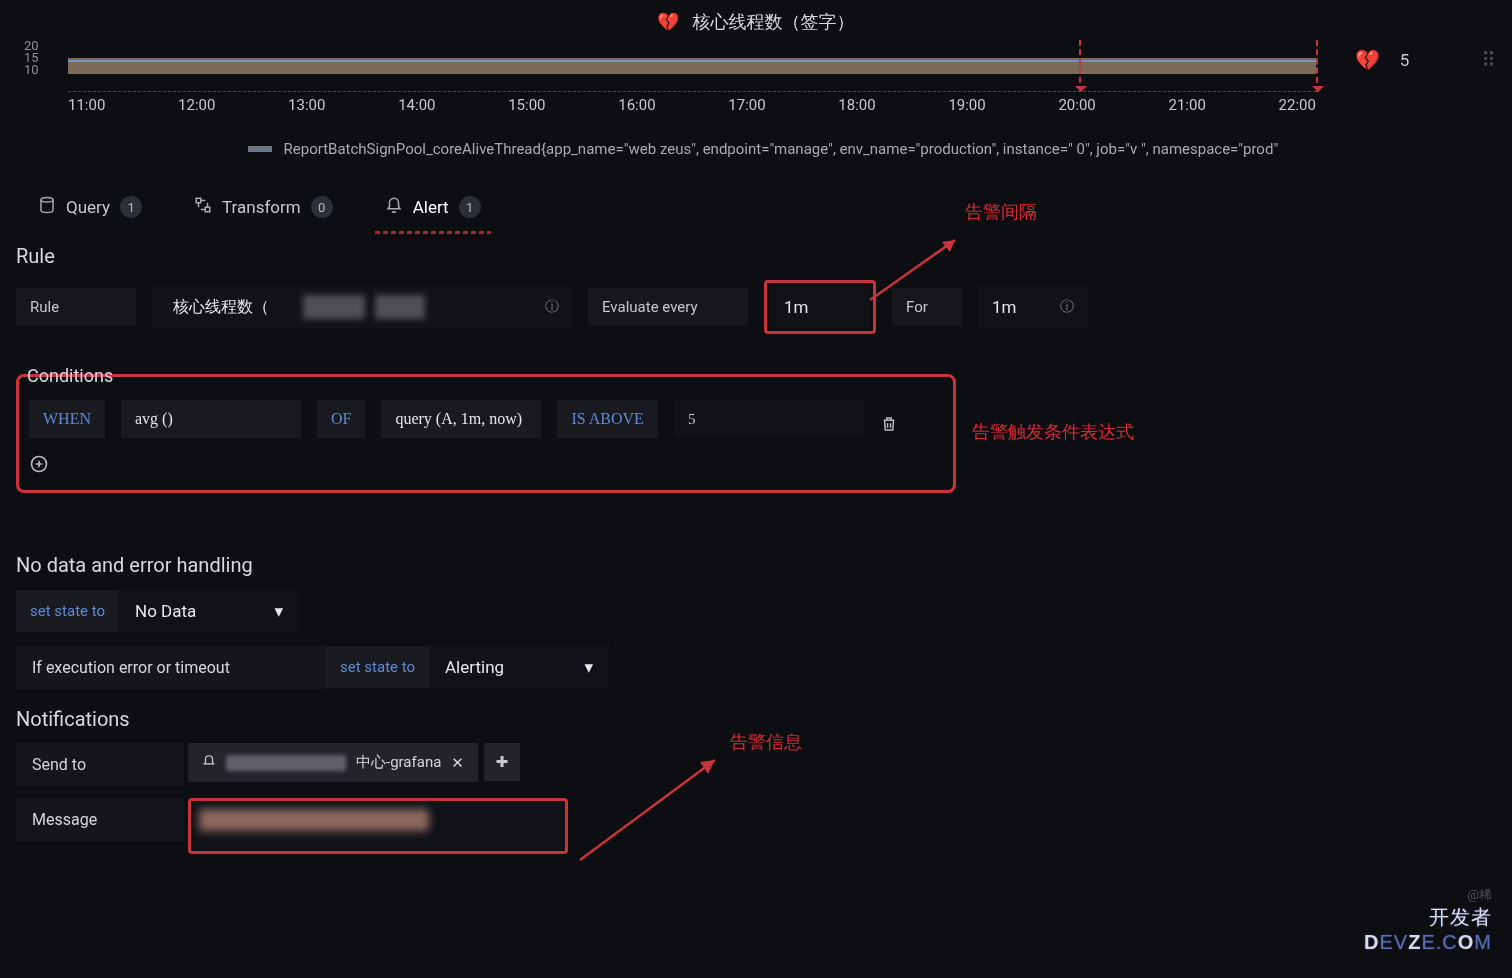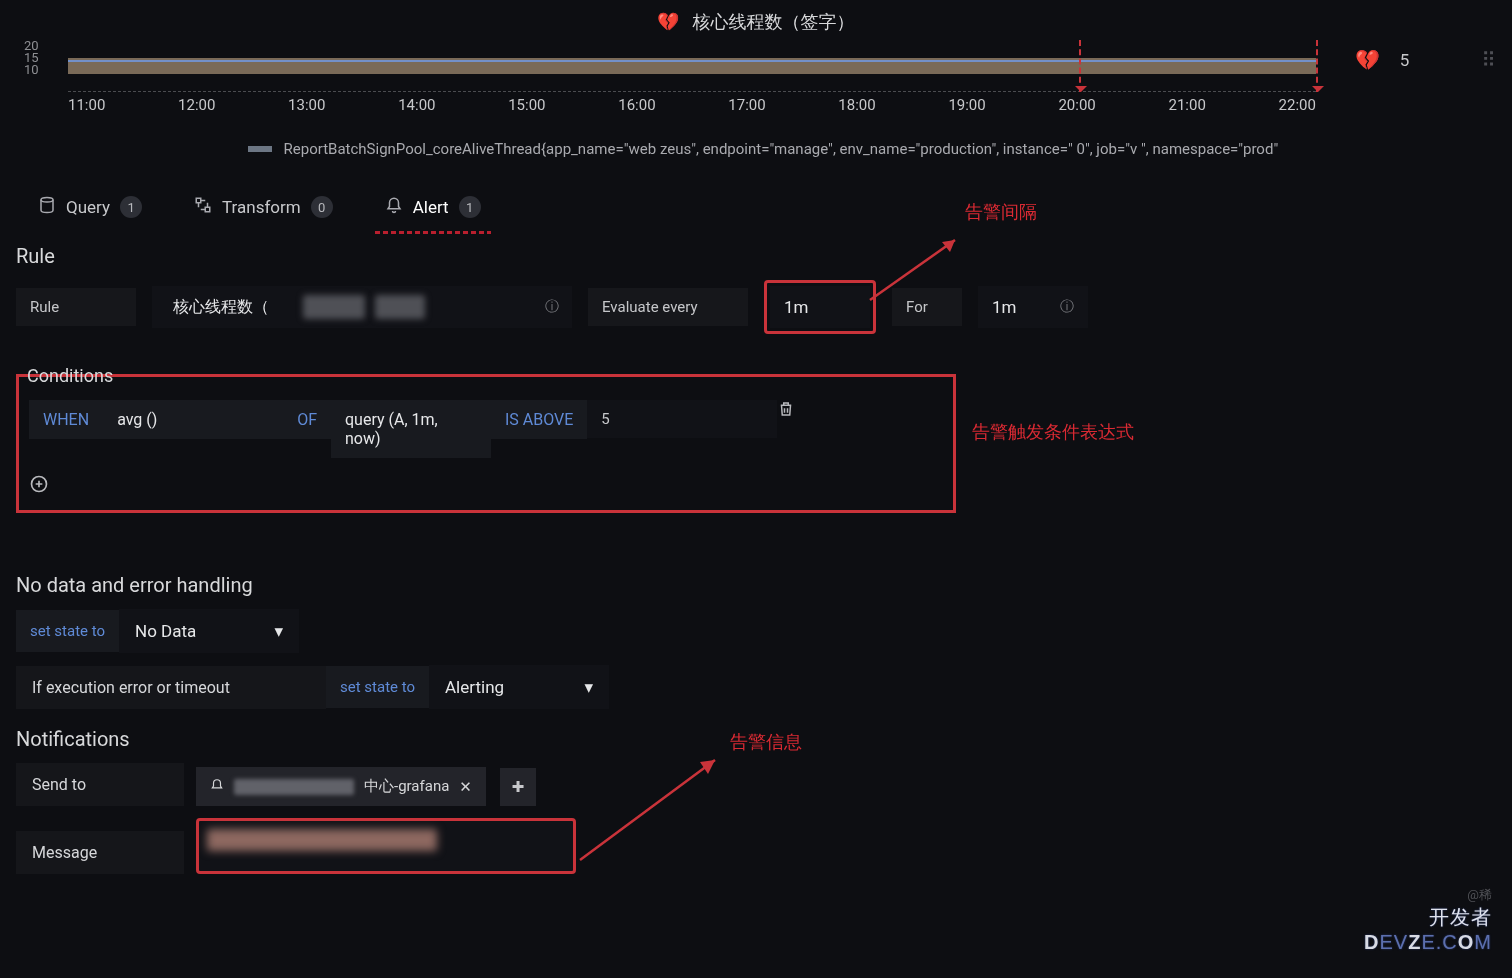--- a/index.html
+++ b/index.html
@@ -109,45 +109,45 @@
 .eval-input, .for-input {
   background: #111217; width: 100px; height: 42px;
   display:flex; align-items:center; padding: 0 14px;
   color: #e6e7e9; font-size: 17px;
 }
 .for-input { width: 110px; justify-content: space-between; }
 .eval-highlight {
   border: 3px solid #c9333a; border-radius: 4px; padding: 3px;
 }
 .cond-box {
-  border: 3px solid #c9333a; border-radius: 0;
+  border: 3px solid #c9333a; border-radius: 8px;
   margin: 40px 16px 0; padding: 8px 10px 12px;
   position: relative;
 }
-.cond-row { display: flex; align-items: flex-start; gap: 0; margin-top: 14px; }
+.cond-row { display: flex; align-items: flex-end; gap: 16px; margin-top: 14px; font-family: Liberation Serif, serif; }
 .cond-cell {
   background: #181a1f; padding: 10px 14px; color: #e6e7e9; font-size: 16px;
 }
 .cond-key { color: #5f8ad6; }
 .cond-input { background: #111217; width: 190px; padding:10px 14px; }
 .trash, .plus-circle { color: #b8b9bd; font-size: 17px; cursor:pointer; }
 .plus-circle { margin-top: 16px; display:inline-block; }
 .nd-row { display: flex; align-items: center; gap: 0; margin: 12px 16px; }
 .nd-label {
   background: #15161a; padding: 12px 16px; width: 310px; color:#d6d7da;
   font-size:16px;
 }
 .nd-set { color:#5f8ad6; padding: 12px 14px; background:#181a1f;
   font-size:15px; }
 .nd-select {
   background: #111217; padding: 12px 16px; width: 180px;
   display:flex; justify-content:space-between; color:#e6e7e9;
   font-size:17px; cursor:pointer;
 }
-.notif-row { display:flex; align-items:flex-end; gap:12px; margin: 12px 16px; }
+.notif-row { display:flex; align-items:flex-start; gap:4px; margin: 12px 16px; }
 .chip {
   background: #23242a; padding: 10px 14px; display:flex;
   align-items:center; gap: 10px; color:#d6d7d9; font-size:15px;
 }
 .chip .blur-box2 { width: 120px; height:16px; background:#616269;
   border-radius:2px; filter: blur(2px); }
 .chip-x { color:#d6d7d9; cursor:pointer; }
 .plus-btn { background: #23242a; width:36px; height:38px; display:flex;
   align-items:center; justify-content:center; cursor:pointer; margin-left:2px;}
 .msg-input {

